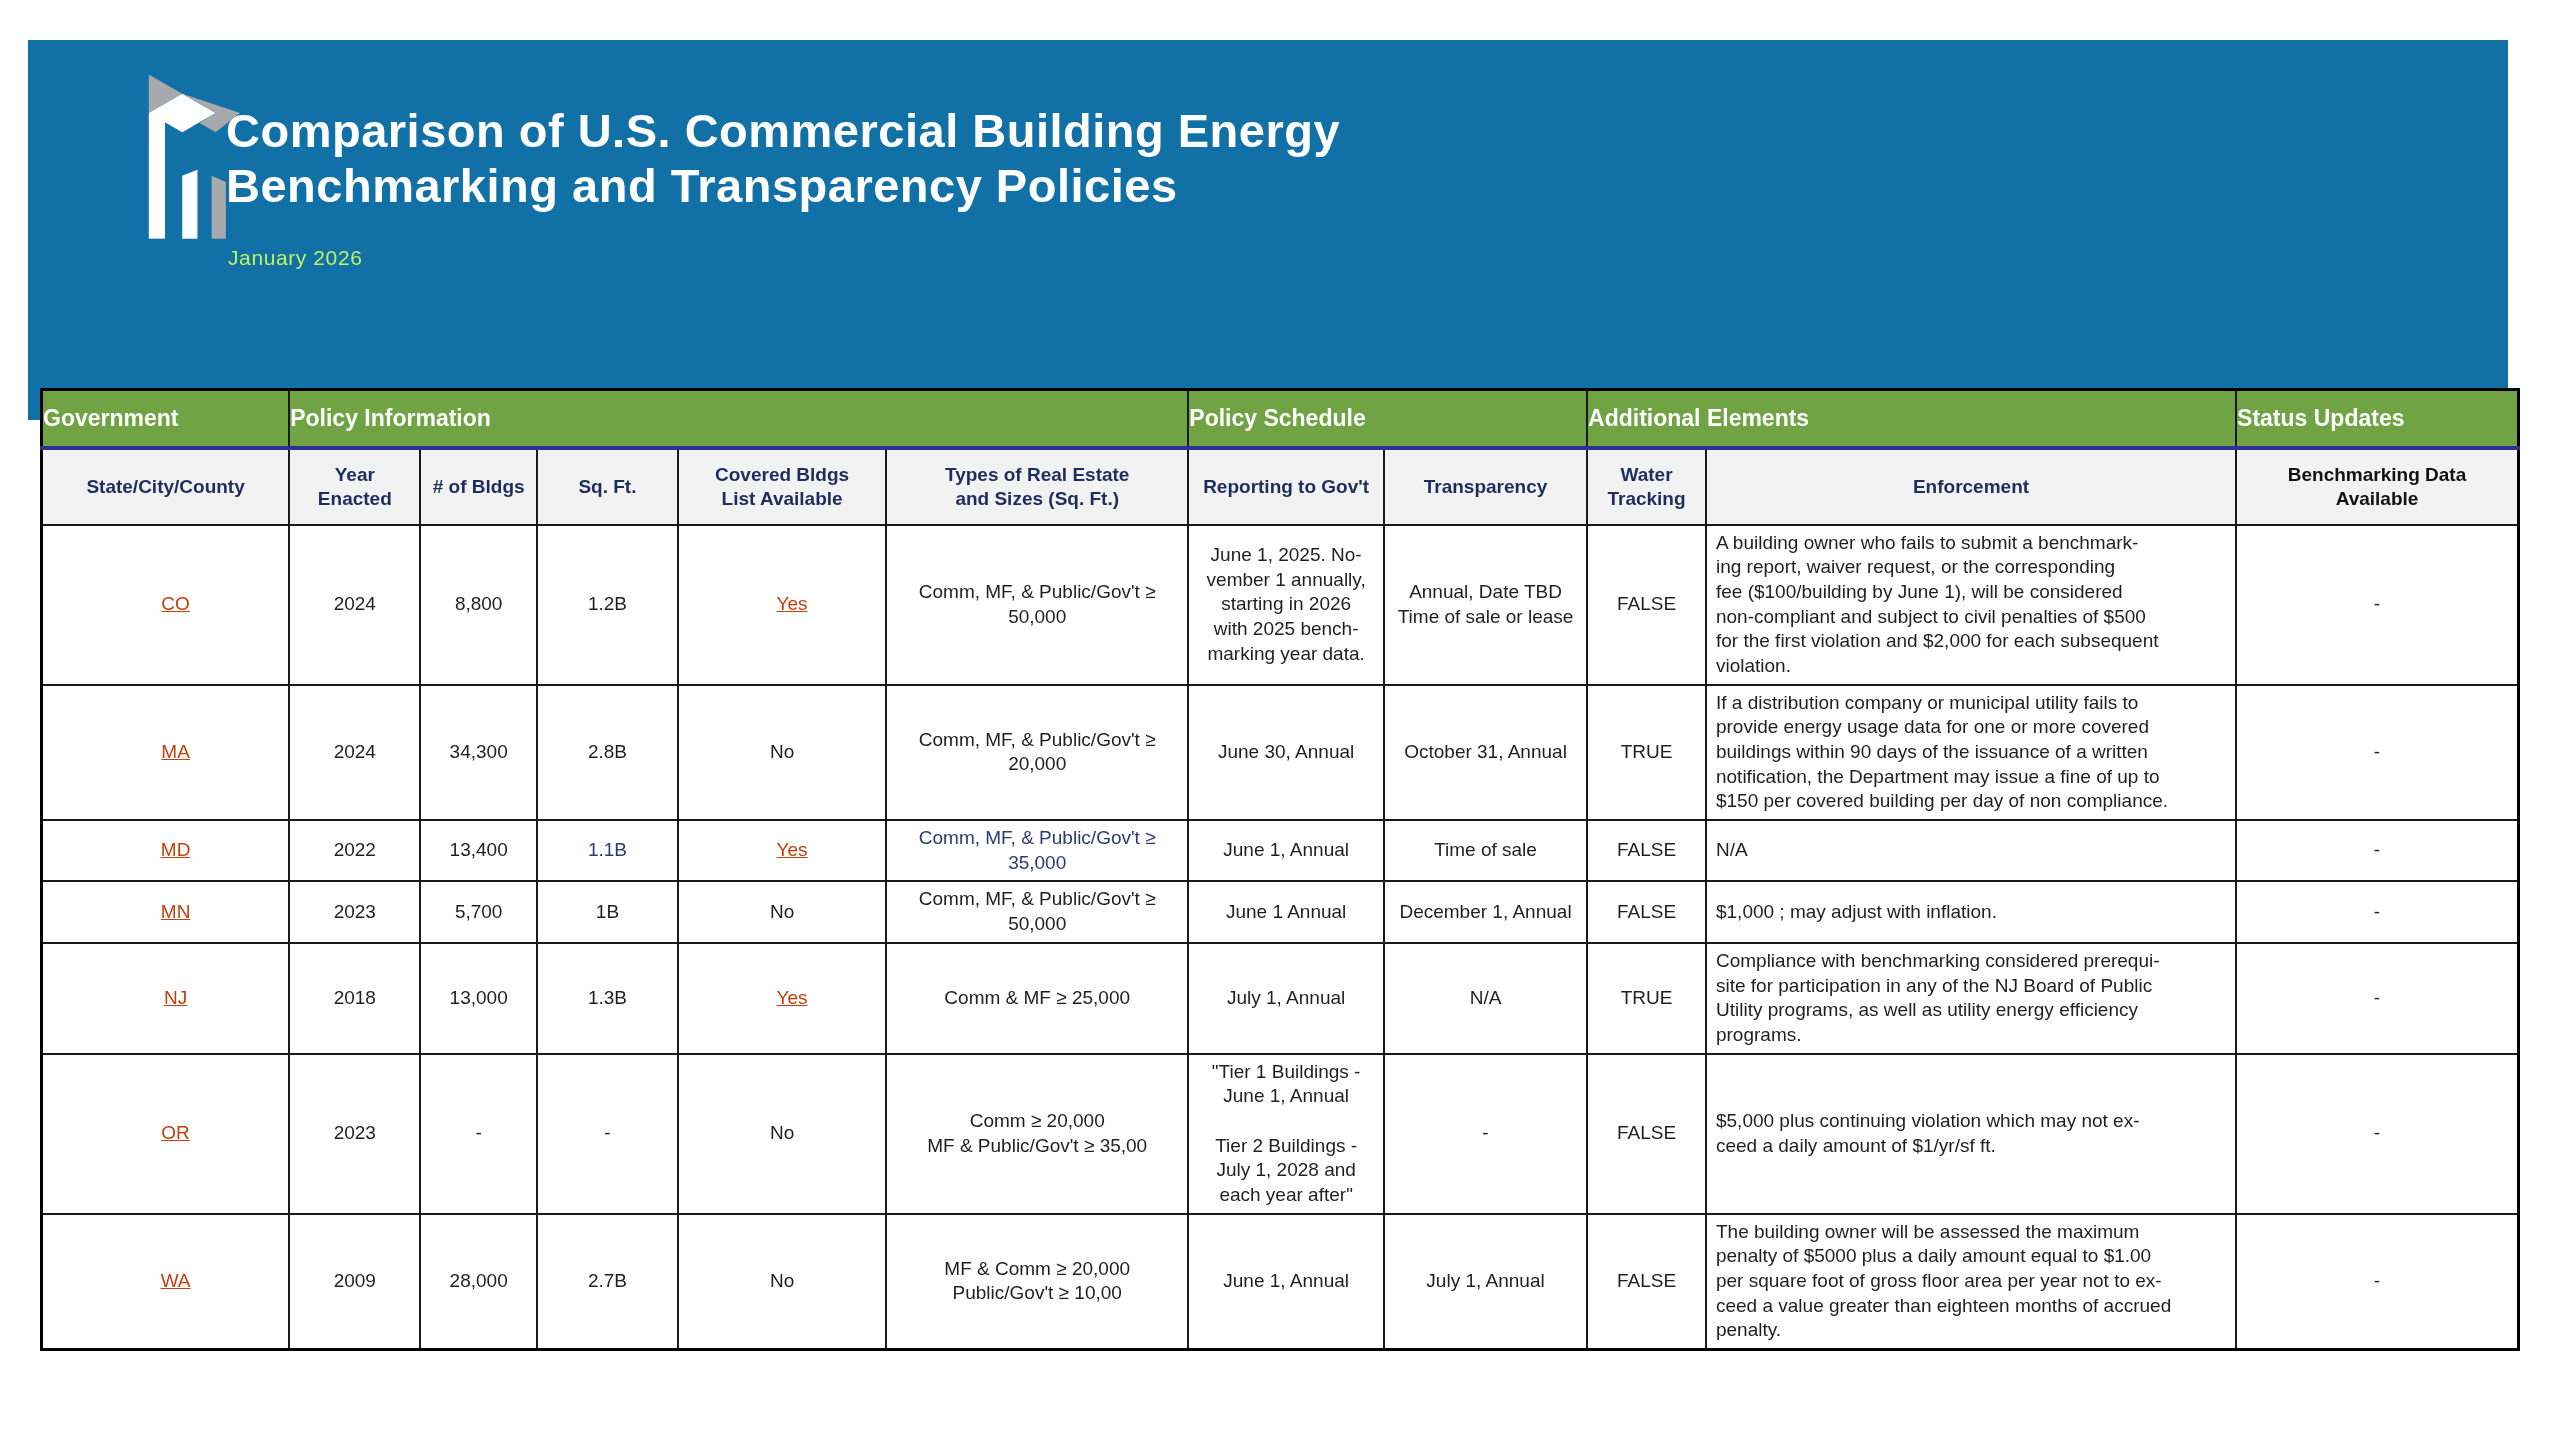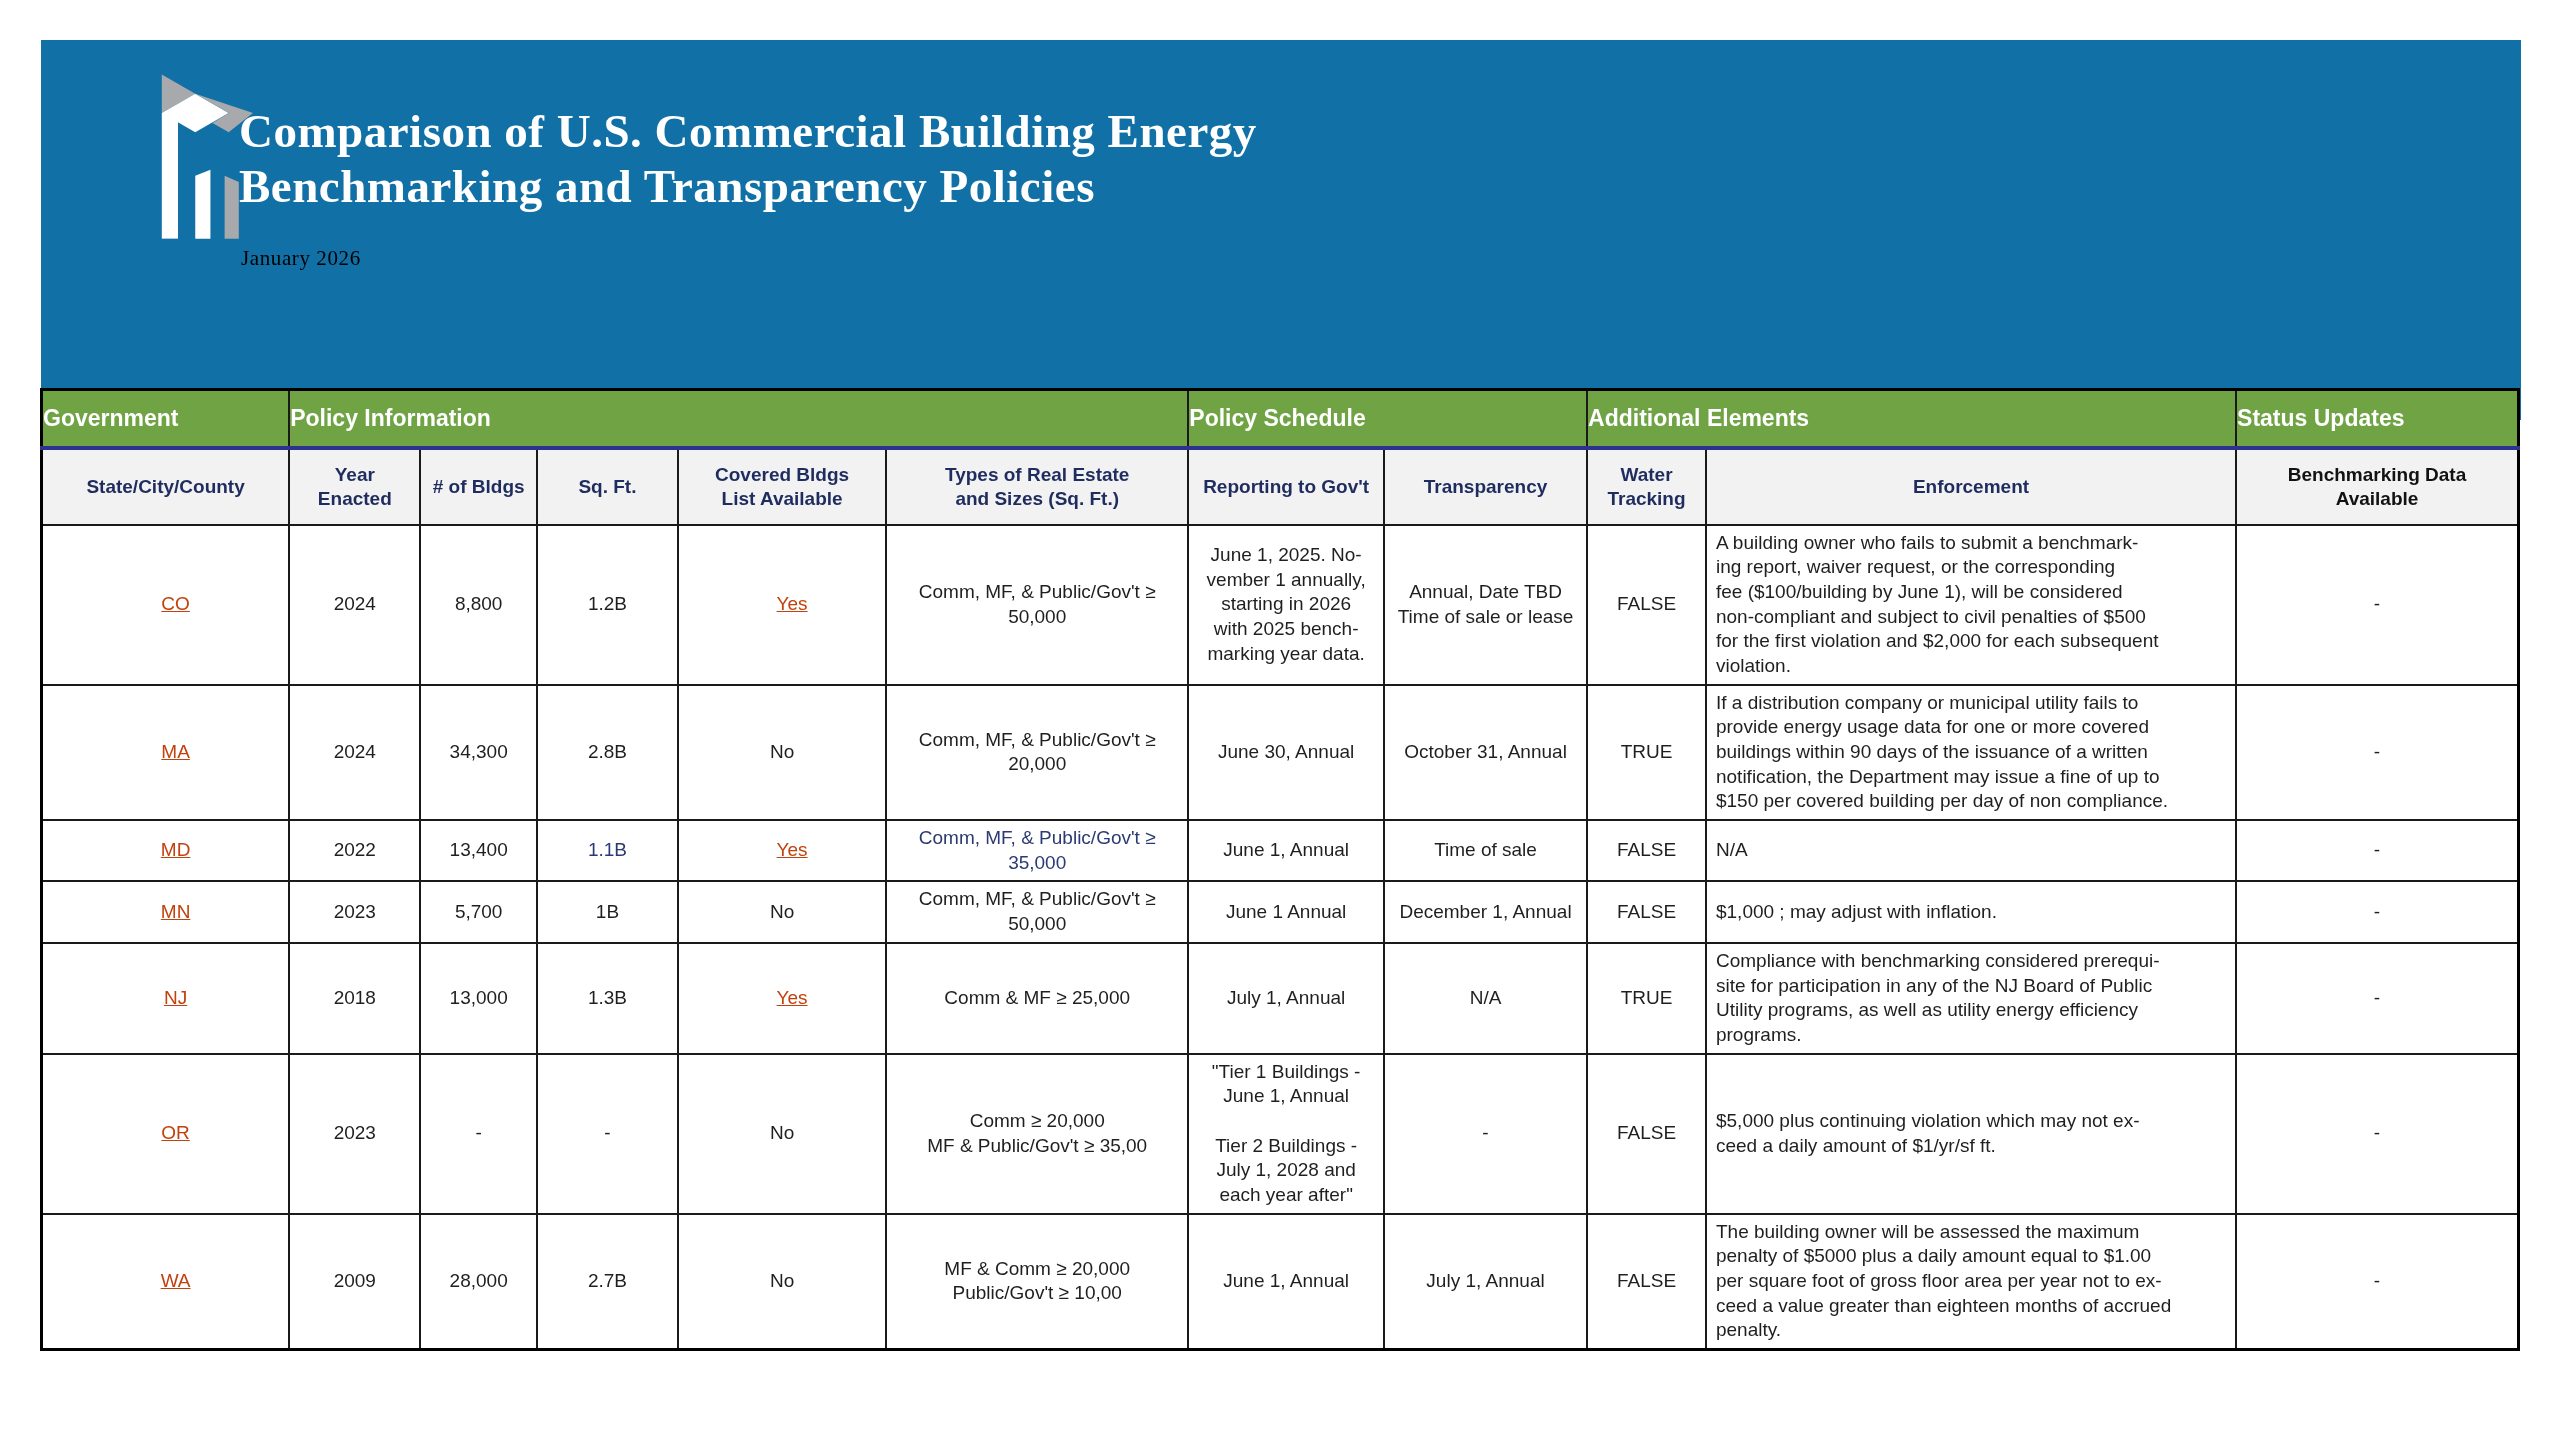--- a/index.html
+++ b/index.html
@@ -1,27 +1,27 @@
 <!DOCTYPE html>
 <html><head>
 <meta charset="utf-8">
 <style>
   * { margin:0; padding:0; box-sizing:border-box; }
   html,body { background:#ffffff; }
   body { font-family:"Liberation Sans", sans-serif; }
   .page { position:relative; width:2560px; height:1440px; background:#fff; overflow:hidden; }
 
   
-  .banner { position:absolute; left:41px; top:40px; width:2480px; height:380px; background:#1170A5;font-family:Liberation Serif, serif; }
+  .banner { position:absolute; left:28px; top:40px; width:2480px; height:380px; background:#1170A5; }
   .logo { position:absolute; left:60px; top:25px; width:152px; height:175px; }
   .banner-title {
     margin:64px 0 0 198px; color:#ffffff; font-size:47px; font-weight:bold;
     line-height:1.17; white-space:pre-line; letter-spacing:0.5px;
   }
-  .banner-date { margin:32px 0 0 200px; color:#000000; font-size:21px; letter-spacing:0.6px; }
+  .banner-date { margin:32px 0 0 200px; color:#bef264; font-size:21px; letter-spacing:0.6px; }
 
   
   table.policy {
     position:absolute; left:40px; top:388px; width:2480px;
     border-collapse:collapse; table-layout:fixed; border:3px solid #000;
   }
   th, td { border:2px solid #1a1a1a; }
   .group-row th {
     background:#70A344; color:#ffffff; font-size:23px; font-weight:bold;
     height:58px; text-align:left; border-bottom:4px solid #2E3092;

